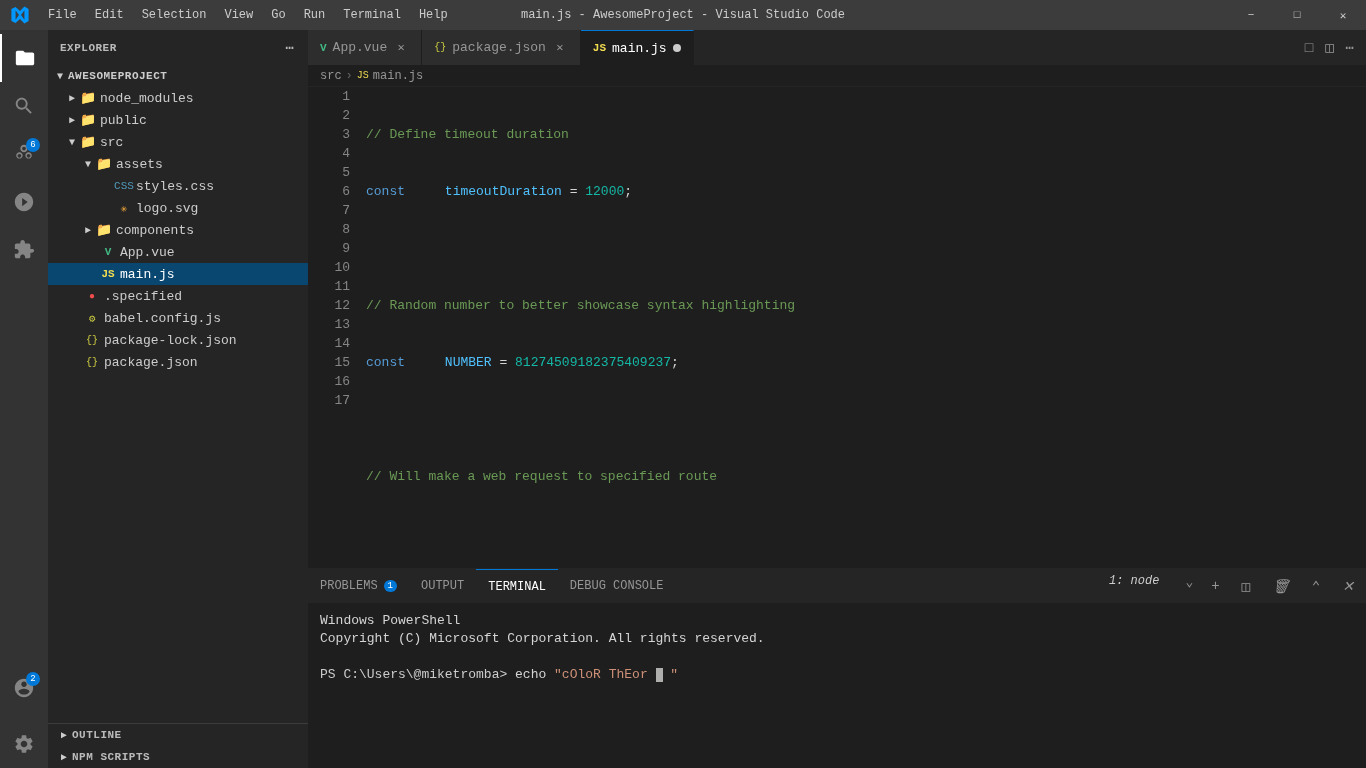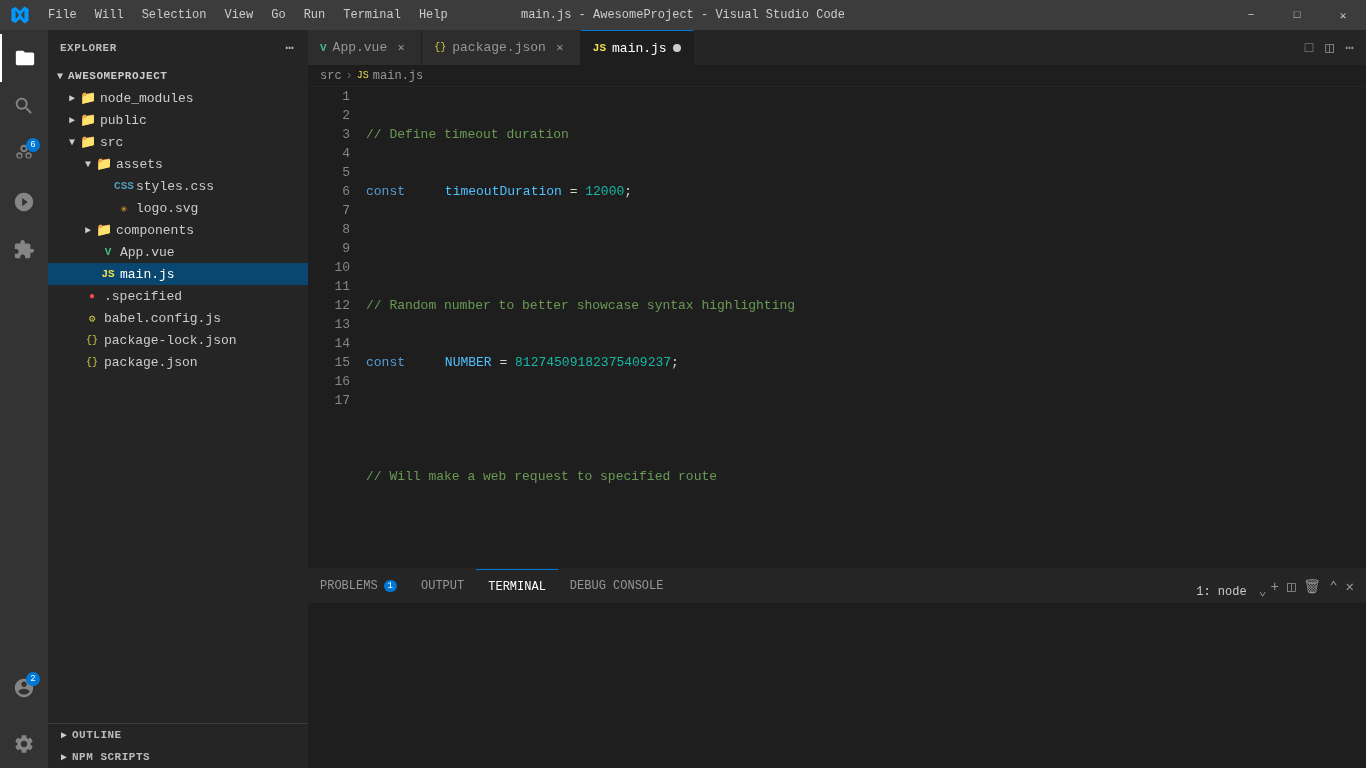--- a/index.html
+++ b/index.html
@@ -357,24 +357,25 @@
     .panel-tab .badge {
       background: #0078d7;
       color: white;
       font-size: 9px;
       padding: 1px 4px;
       border-radius: 8px;
     }
     .panel-actions {
       margin-left: auto;
       display: flex;
-      align-items: flex-end;
-      gap: 0;
+      align-items: flex-start;
+      gap: 14px;
       padding: 0 8px;
       color: #969696;
+      font-style: italic;
     }
     .panel-action { cursor: pointer; padding: 4px; font-size: 14px; }
     #terminal-content {
       flex: 1;
       padding: 8px 12px;
       font-size: 13px;
       line-height: 18px;
       color: #cccccc;
       overflow: auto;
     }
@@ -393,21 +394,21 @@
 <body>
 
 <div id="titlebar">
   <div class="vscode-icon">
     <svg width="18" height="18" viewBox="0 0 100 100">
       <path d="M74.6,2.3L50,27.7L25.1,5.6L2.3,16.2v67.6l22.8,10.6L50,72.3l24.6,25.4L97.7,83.8V16.2L74.6,2.3z M74.6,75.8L55.9,50l18.7-25.8V75.8z M25.4,75.8V24.2L44.1,50L25.4,75.8z" fill="#0098ff"></path>
     </svg>
   </div>
   <div class="menu-items">
     <span class="menu-item">File</span>
-    <span class="menu-item">Will</span>
+    <span class="menu-item">Edit</span>
     <span class="menu-item">Selection</span>
     <span class="menu-item">View</span>
     <span class="menu-item">Go</span>
     <span class="menu-item">Run</span>
     <span class="menu-item">Terminal</span>
     <span class="menu-item">Help</span>
   </div>
   <span class="window-title">main.js - AwesomeProject - Visual Studio Code</span>
   <div class="window-controls">
     <div class="win-btn">−</div>
@@ -491,21 +492,21 @@
       </div>
 
       <div class="tree-item" style="padding-left: 32px;">
         <span class="tree-chevron">▼</span>
         <span class="tree-icon icon-folder">📁</span>
         <span class="tree-label">assets</span>
       </div>
 
       <div class="tree-item" style="padding-left: 52px;">
         <span class="tree-chevron" style="visibility:hidden;">►</span>
-        <span class="tree-icon icon-css" style="font-size:11px; font-weight:bold;">CSS</span>
+        <span class="tree-icon icon-css" style="font-size:11px; font-weight:normal;">CSS</span>
         <span class="tree-label">styles.css</span>
       </div>
 
       <div class="tree-item" style="padding-left: 52px;">
         <span class="tree-chevron" style="visibility:hidden;">►</span>
         <span class="tree-icon icon-svg" style="font-size:11px;">✳</span>
         <span class="tree-label">logo.svg</span>
       </div>
 
       <div class="tree-item" style="padding-left: 32px;">
@@ -656,17 +657,29 @@
         <div class="panel-actions">
           <span style="color:#cccccc; font-size:12px; padding: 0 8px;">1: node</span>
           <span style="margin-left:4px;">⌄</span>
           <span class="panel-action">+</span>
           <span class="panel-action">◫</span>
           <span class="panel-action">🗑</span>
           <span class="panel-action">⌃</span>
           <span class="panel-action">✕</span>
         </div>
       </div>
+      <div id="terminal-content">
+        <div class="term-cmd">Windows PowerShell</div>
+        <div class="term-cmd">Copyright (C) Microsoft Corporation. All rights reserved.</div>
+        <div>&nbsp;</div>
+        <div>
+          <span class="term-prompt">PS C:\Users\@miketromba&gt;</span>
+          <span class="term-cmd"> echo </span>
+          <span class="term-string">"cOloR ThEor</span>
+          <span class="term-cursor"></span>
+          <span class="term-string">"</span>
+        </div>
+      </div>
     </div>
 
   </div>
 
 </div>
 
 </body></html>

